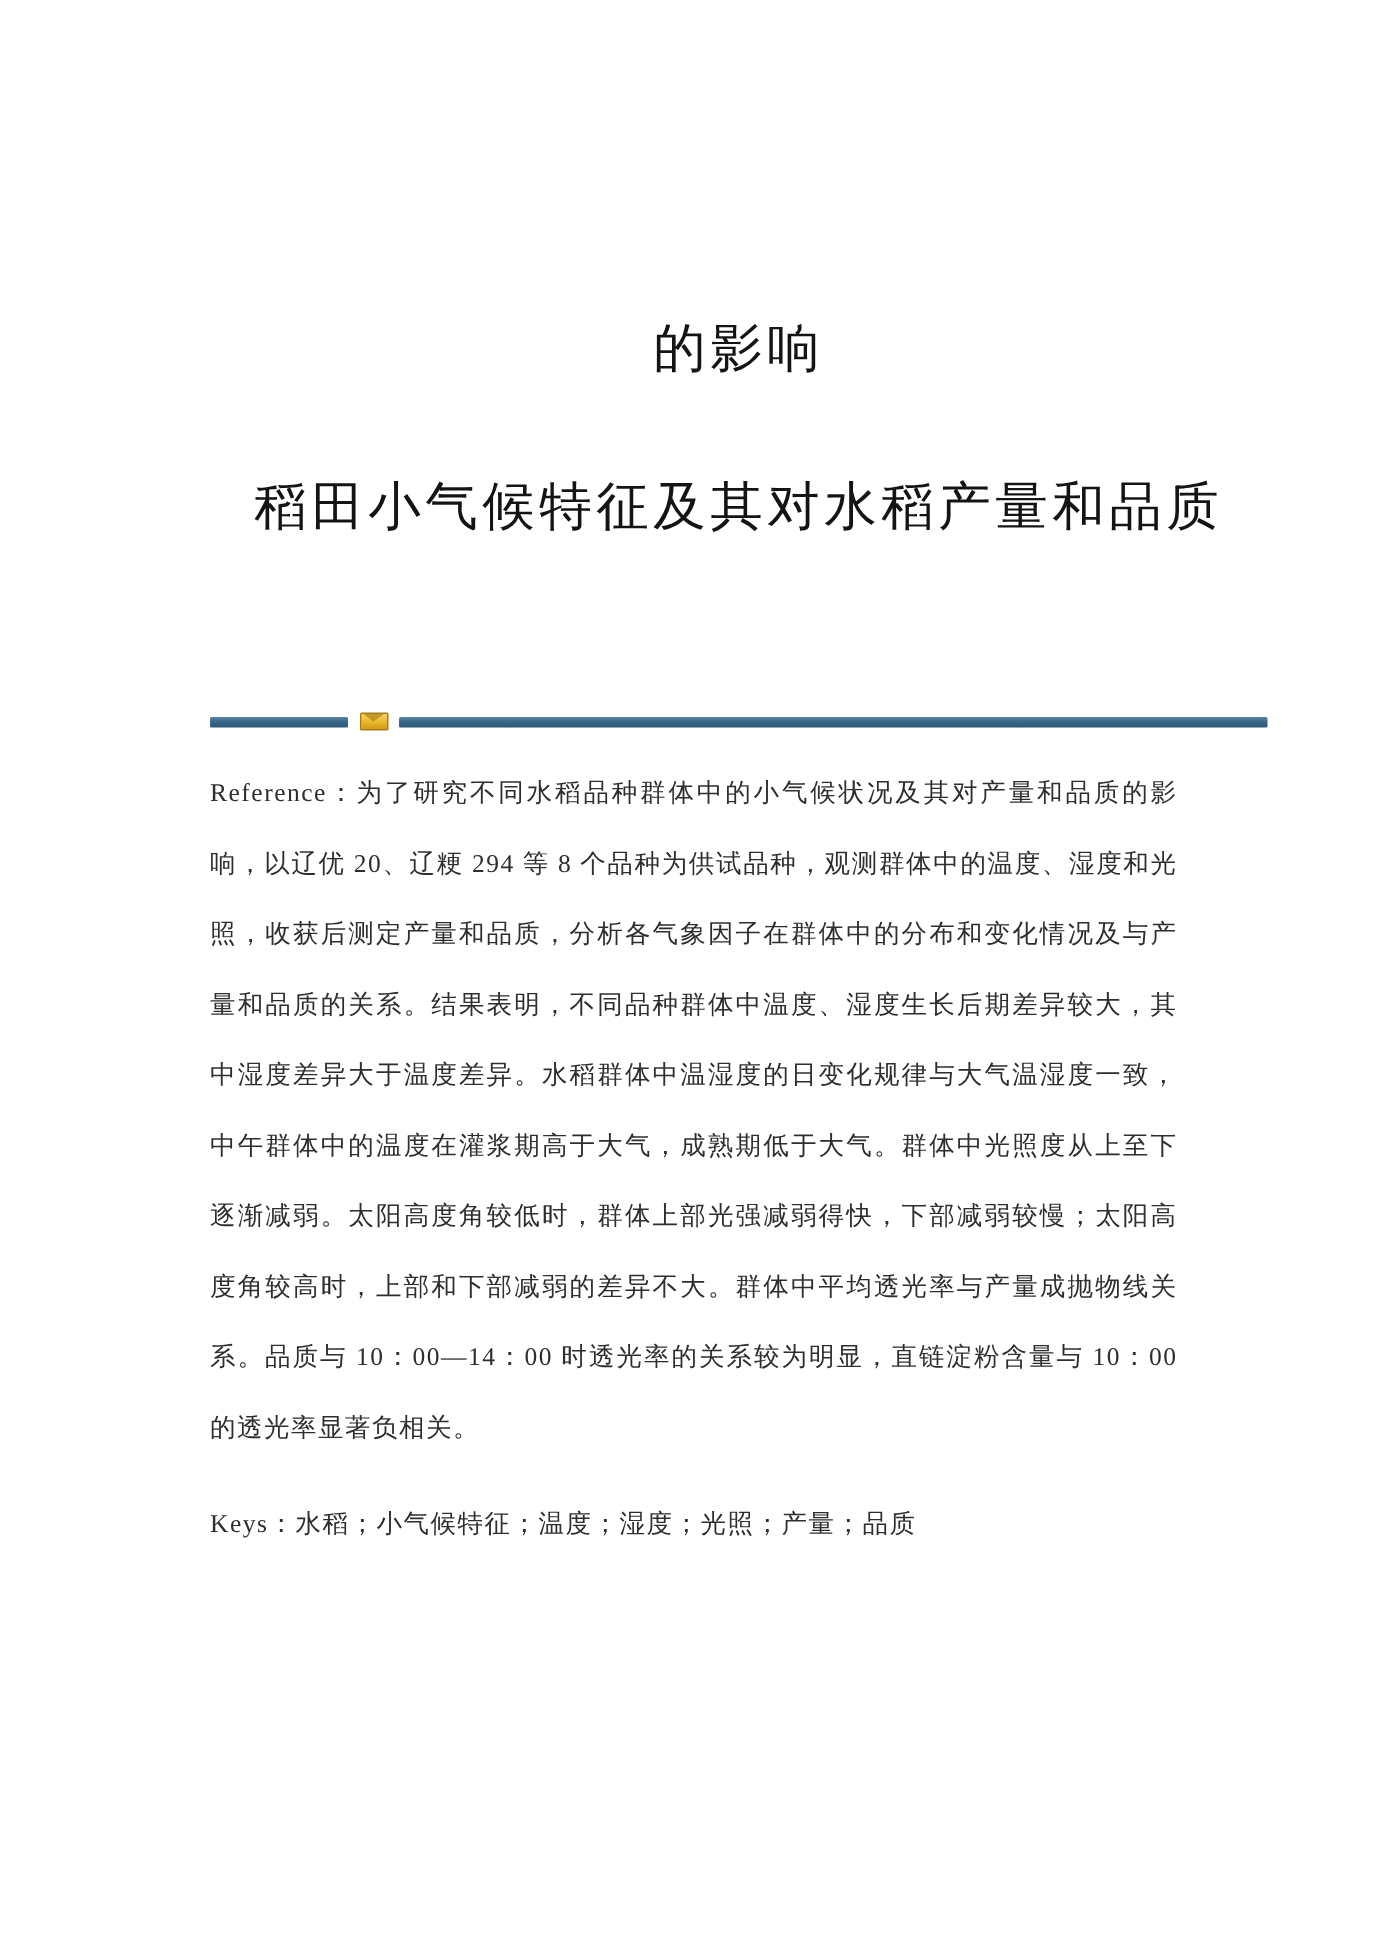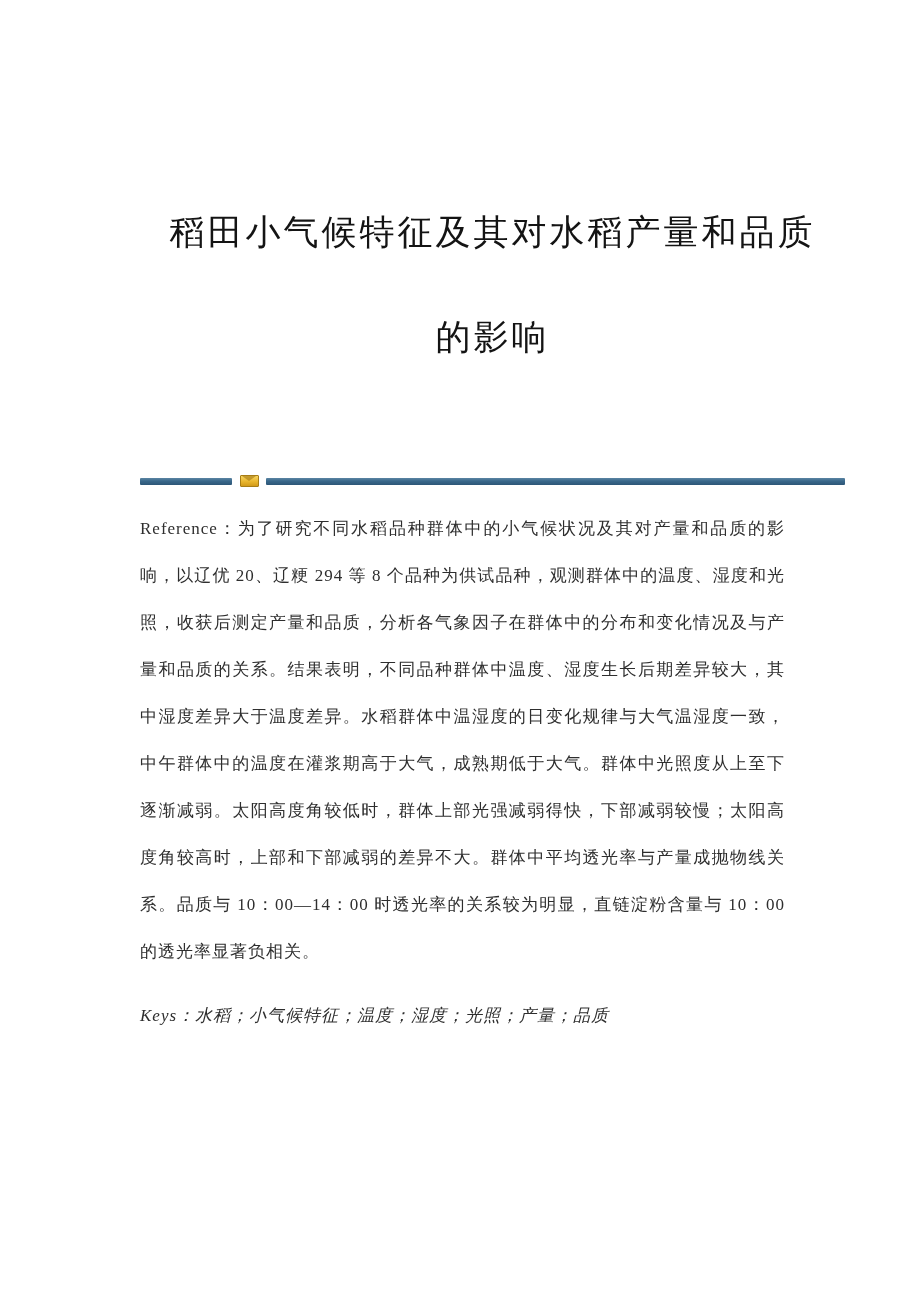--- a/index.html
+++ b/index.html
@@ -94,31 +94,30 @@
     text-justify: inter-ideograph;
     color: #2e2e2e;
   }
   .keywords {
     width: 645px;
     margin: 17px 0 0 140px;
     font-size: 17px;
     line-height: 47px;
     letter-spacing: 1px;
     color: #2e2e2e;
-    font-style: italic;
   }
 </style>
 </head>
 <body>
 
 <div class="page">
 
   <div class="title-block">
+    <div class="title-line">的影响</div>
     <div class="title-line">稻田小气候特征及其对水稻产量和品质</div>
-    <div class="title-line">的影响</div>
   </div>
 
   <div class="divider-row">
     <div class="divider-seg left"></div>
     <div class="divider-icon-gap">
       <span class="envelope"></span>
     </div>
     <div class="divider-seg right"></div>
   </div>
 

